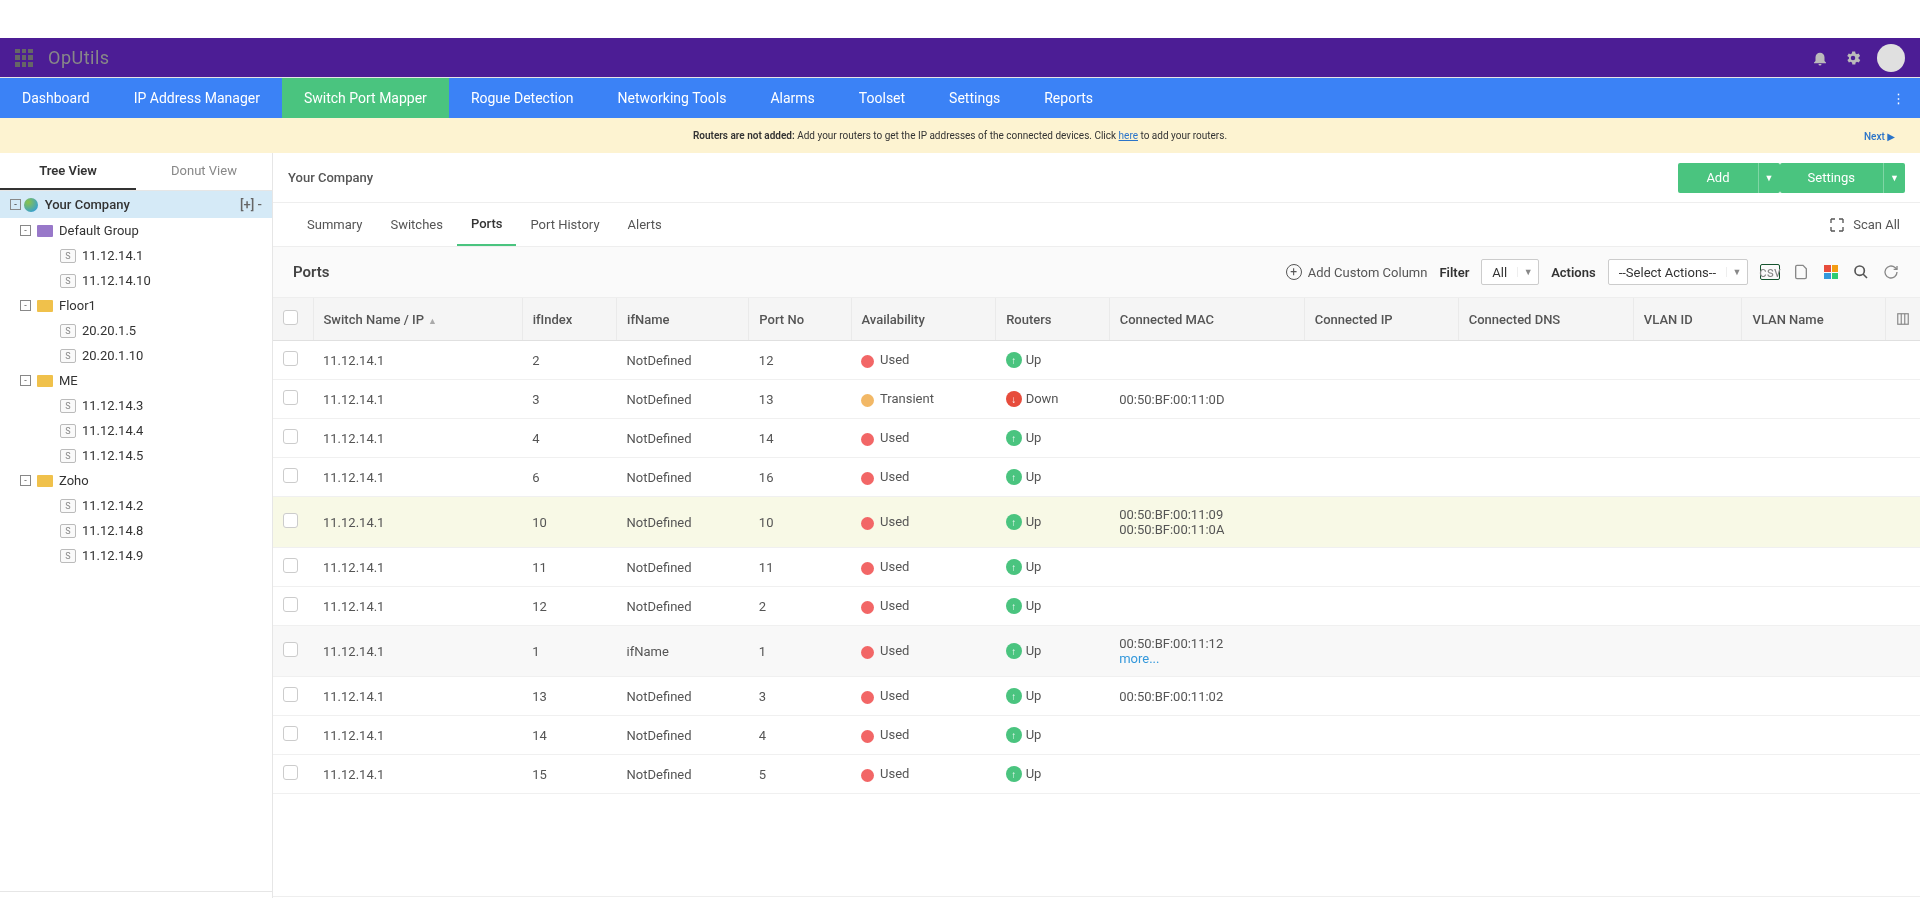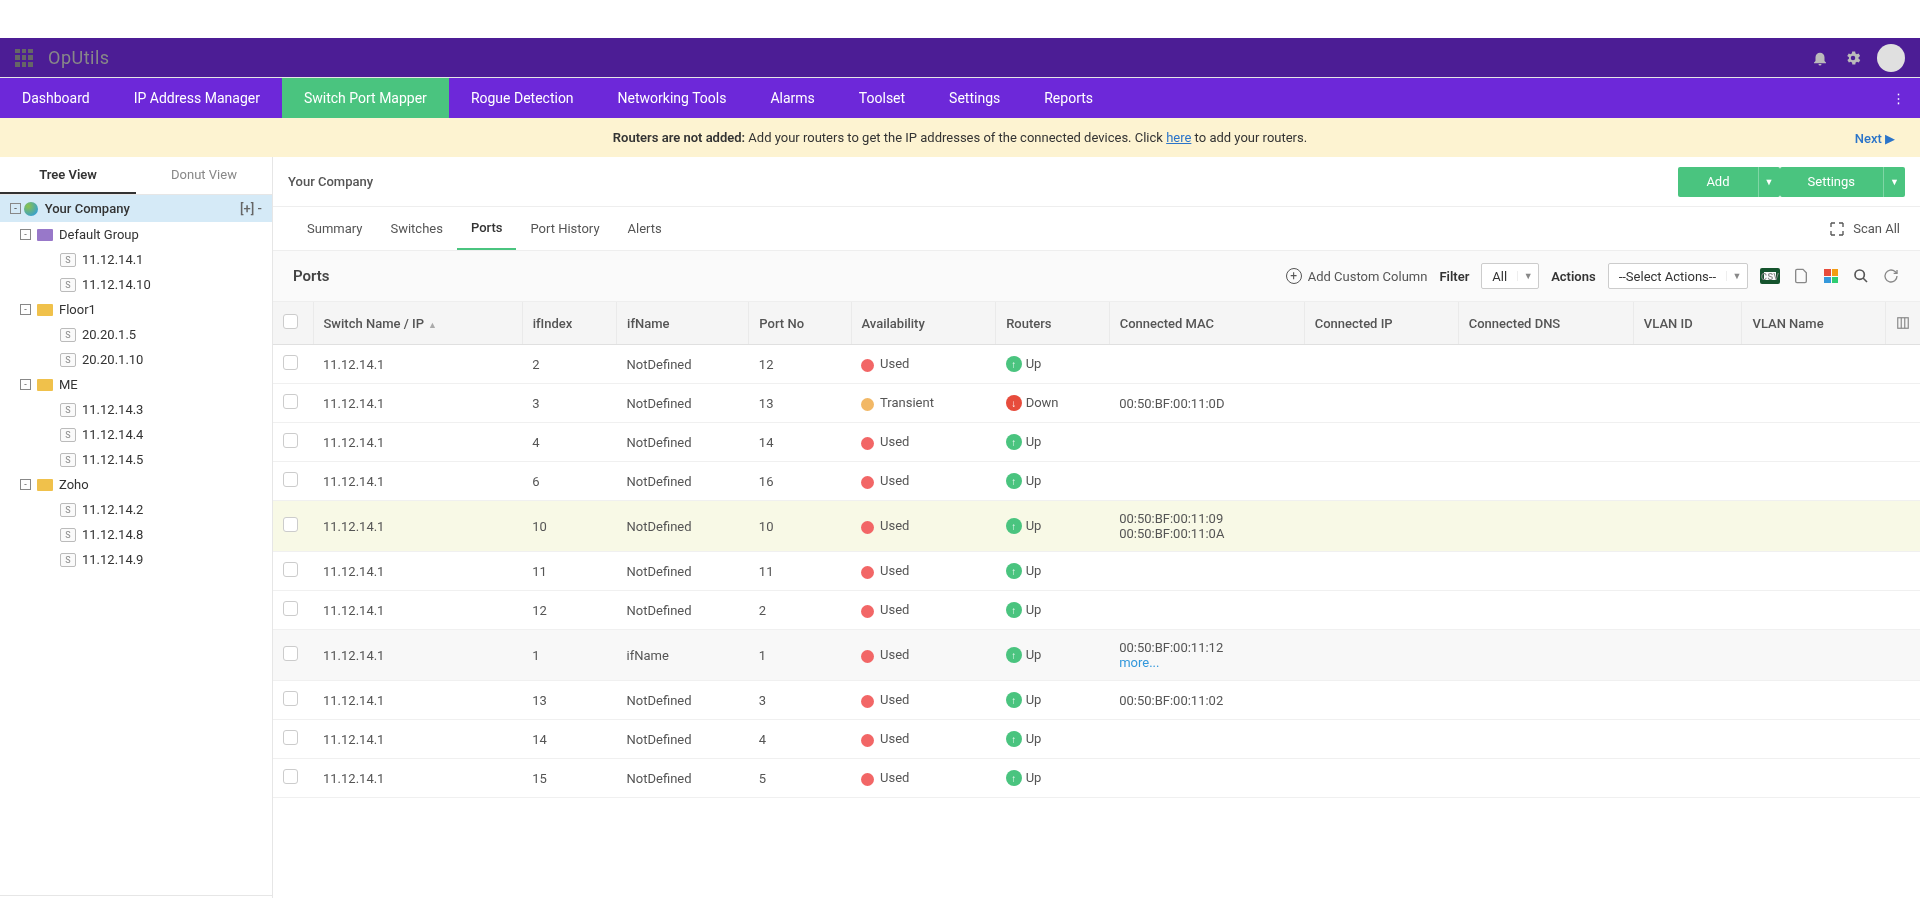--- a/index.html
+++ b/index.html
@@ -8,27 +8,27 @@
 
 .top-header { height: 40px; background: #4c1d95; border-bottom: 1px solid #e6e6e6; display: flex; align-items: center; padding: 0 15px; margin-top: 38px; }
 .apps-icon { width: 18px; height: 18px; display: grid; grid-template-columns: repeat(3,1fr); grid-gap: 2px; margin-right: 15px; cursor: pointer; }
 .apps-icon span { background: #666; }
 .app-title { font-size: 18px; color: #888; font-weight: 400; letter-spacing: 0.5px; }
 .header-right { margin-left: auto; display: flex; gap: 15px; align-items: center; }
 .header-right .hico { color: #aaa; cursor: pointer; }
 .avatar { width: 28px; height: 28px; border-radius: 50%; background: #e0e0e0; }
 
 
-.main-nav { height: 40px; background: #6d28d9; display: flex; align-items: stretch; }
+.main-nav { height: 40px; background: #3b82f6; display: flex; align-items: stretch; }
 .nav-item { color: #fff; padding: 0 22px; display: flex; align-items: center; font-size: 14px; cursor: pointer; }
 .nav-item.active { background: #4ac47f; }
 .nav-more { margin-left: auto; color: #fff; padding: 0 15px; display: flex; align-items: center; cursor: pointer; }
 
 
-.banner { background: #fdf3d1; padding: 12px 20px; text-align: center; color: #333; font-size: 13px; position: relative; }
+.banner { background: #fdf3d1; padding: 12px 20px; text-align: center; color: #333; font-size: 10px; position: relative; }
 .banner b { font-weight: 600; }
 .banner a { color: #2b74c9; text-decoration: underline; cursor: pointer; }
 .banner-next { position: absolute; right: 25px; top: 50%; transform: translateY(-50%); color: #2b74c9; font-weight: 500; cursor: pointer; }
 
 
 .body-wrap { display: flex; height: calc(100vh - 120px); }
 .sidebar { width: 273px; background: #fff; border-right: 1px solid #e6e6e6; display: flex; flex-direction: column; }
 .view-tabs { display: flex; border-bottom: 1px solid #e6e6e6; }
 .view-tab { flex: 1; text-align: center; padding: 10px 0; cursor: pointer; color: #888; }
 .view-tab.active { color: #333; font-weight: 600; border-bottom: 2px solid #333; }
@@ -264,21 +264,21 @@
       <div style="font-weight:600">Filter</div>
       <div class="filter-sel">
           <span>All</span>
           <span class="sel-drop">▼</span>
         </div>
       <div style="font-weight:600">Actions</div>
       <div class="action-sel">
           <span>--Select Actions--</span>
           <span class="sel-drop">▼</span>
         </div>
-      <div class="tool-icon" style="border:4px solid #14532d;font-size:12px;width:20px;height:16px;border-radius:2px;">csv</div>
+      <div class="tool-icon" style="border:1px solid #14532d;font-size:14px;width:20px;height:16px;border-radius:2px;">csv</div>
       <div class="tool-icon">
           <svg width="16" height="16" viewBox="0 0 24 24" fill="none" stroke="#888" stroke-width="2">
             <path d="M6 2h9l5 5v13a2 2 0 01-2 2H6a2 2 0 01-2-2V4a2 2 0 012-2z"></path>
           </svg>
         </div>
       <div class="tool-icon">
           <div style="width:14px;height:14px;display:grid;grid-template-columns:1fr 1fr;gap:1px;">
             <span style="background:#e74c3c"></span>
             <span style="background:#f39c12"></span>
             <span style="background:#3498db"></span>

